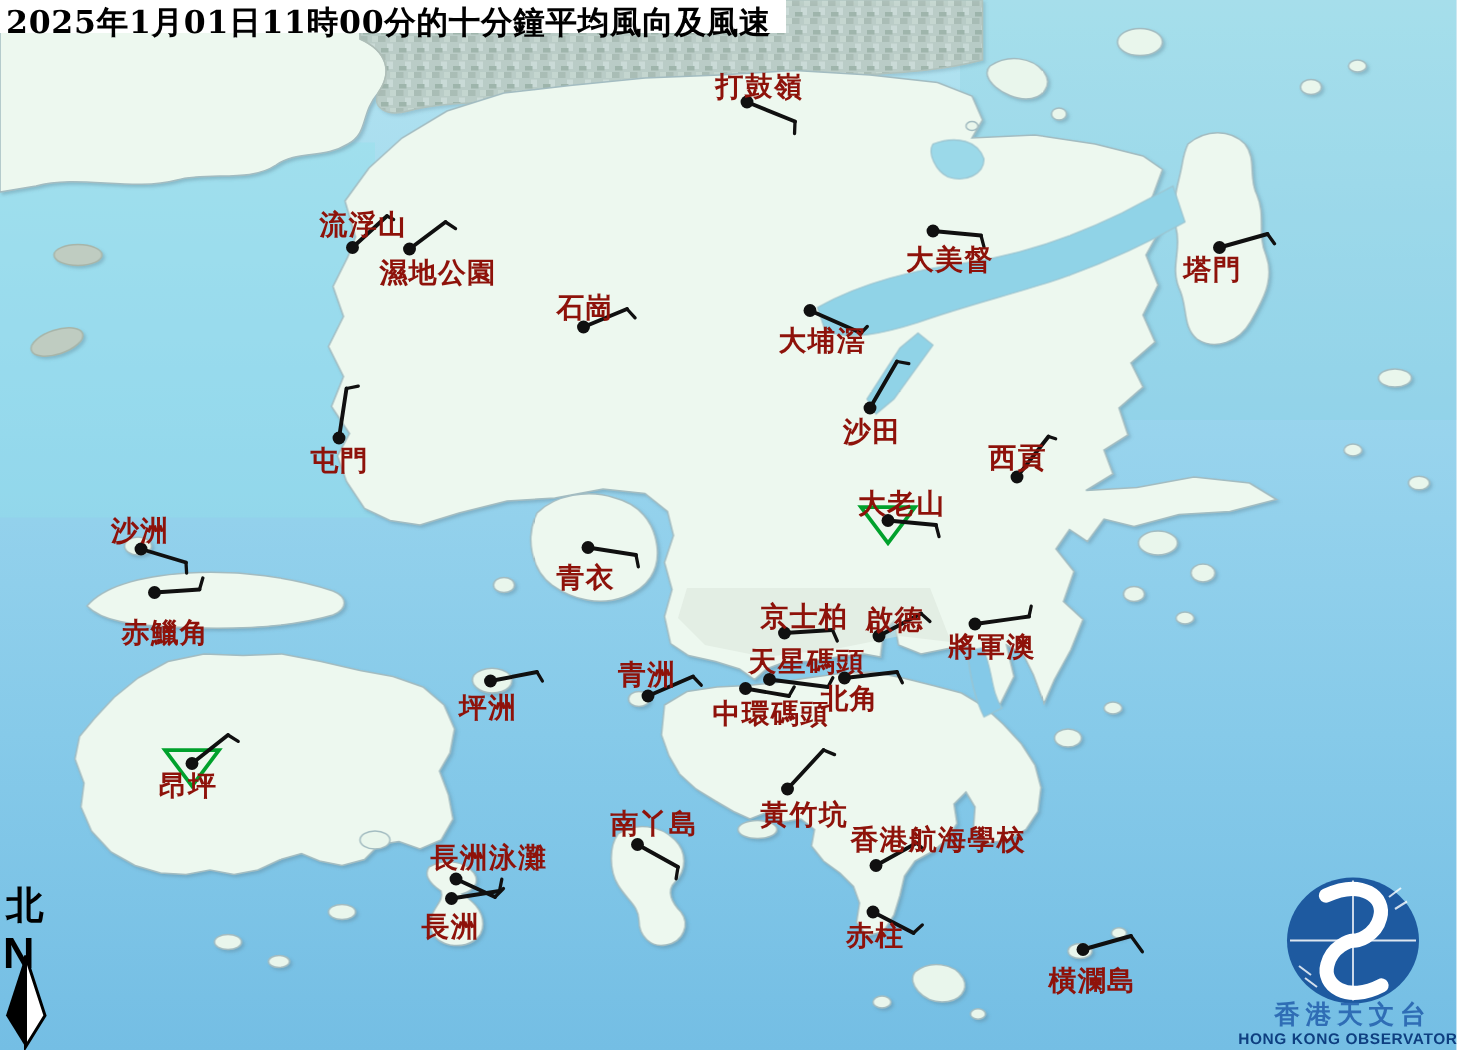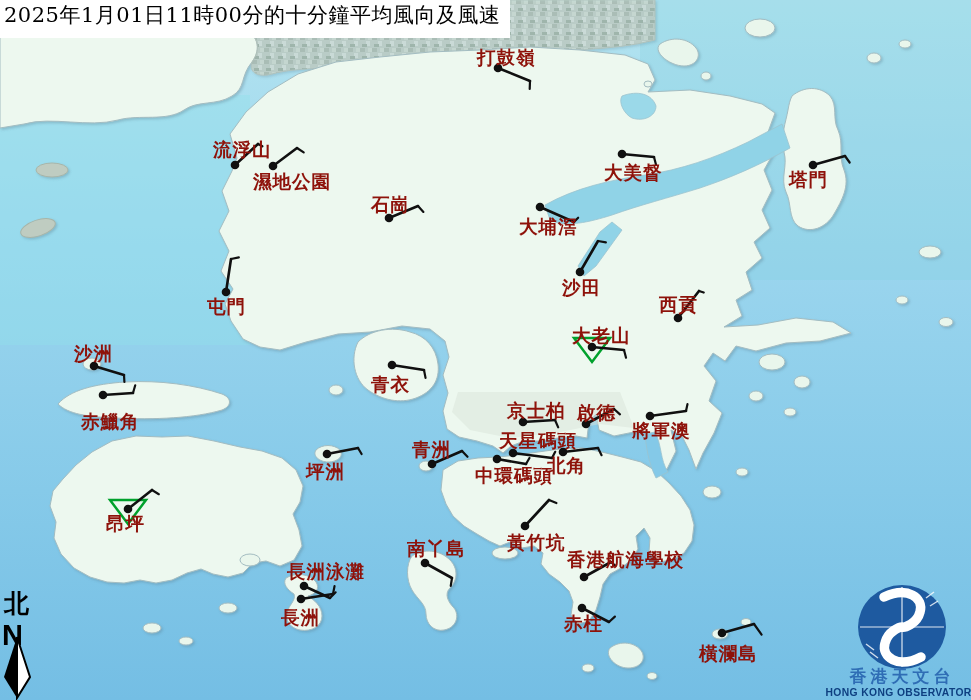--- a/index.html
+++ b/index.html
@@ -1,21 +1,21 @@
 <!DOCTYPE html>
 <html><head>
 <meta charset="utf-8">
 <style>
   html,body{margin:0;padding:0;background:#dfeef5;}
   .stage{position:relative;width:971px;height:700px;overflow:hidden;
          font-family:"DejaVu Serif","Liberation Serif",serif;}
   .stage svg{position:absolute;left:0;top:0;}
   .title-bar{position:absolute;left:0;top:0;background:#ffffff;color:#000;
-             font-size:21px;line-height:30px;height:38px;padding:0 10px 0 4px;
-             letter-spacing:0.5px;white-space:nowrap;}
+             font-size:21px;line-height:30px;height:22px;padding:0 10px 0 4px;
+             letter-spacing:0.5px;white-space:nowrap;font-weight:bold;}
   .land{fill:#edf8ef;stroke:#a3bcc1;stroke-width:1;}
   .land2{fill:#e9f6ec;stroke:#a3bcc1;stroke-width:1;}
   .urban-patch{fill:#d9e3da;opacity:.5;stroke:none;}
   .stn-label{font-size:18.5px;font-weight:600;letter-spacing:1px;}
   .logo-cn{font-size:17px;letter-spacing:4px;font-weight:600;}
   .logo-en{font-family:"Liberation Sans","DejaVu Sans",sans-serif;font-size:10.3px;font-weight:bold;letter-spacing:0.4px;}
   .compass-cn{font-size:25px;font-weight:600;}
   .compass-n{font-family:"Liberation Sans","DejaVu Sans",sans-serif;font-size:29px;font-weight:bold;}
 </style>
 </head>

